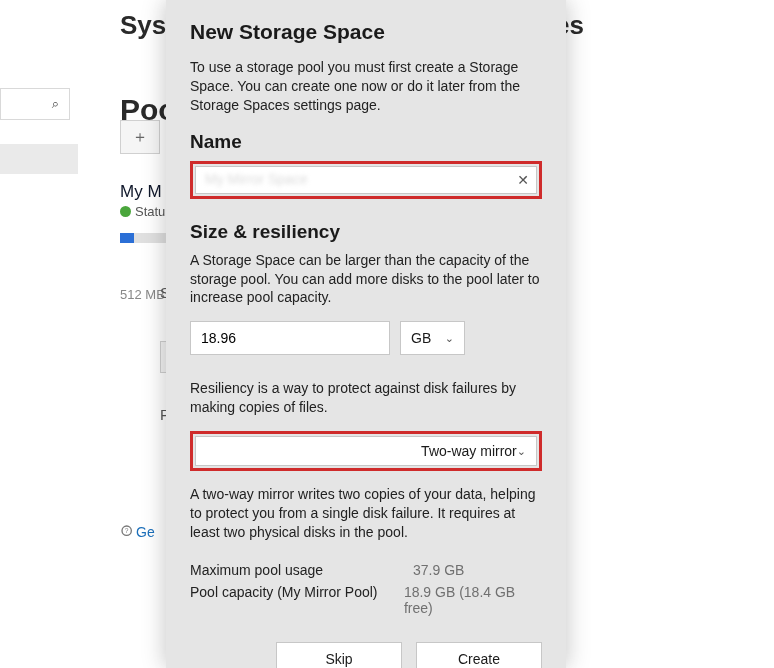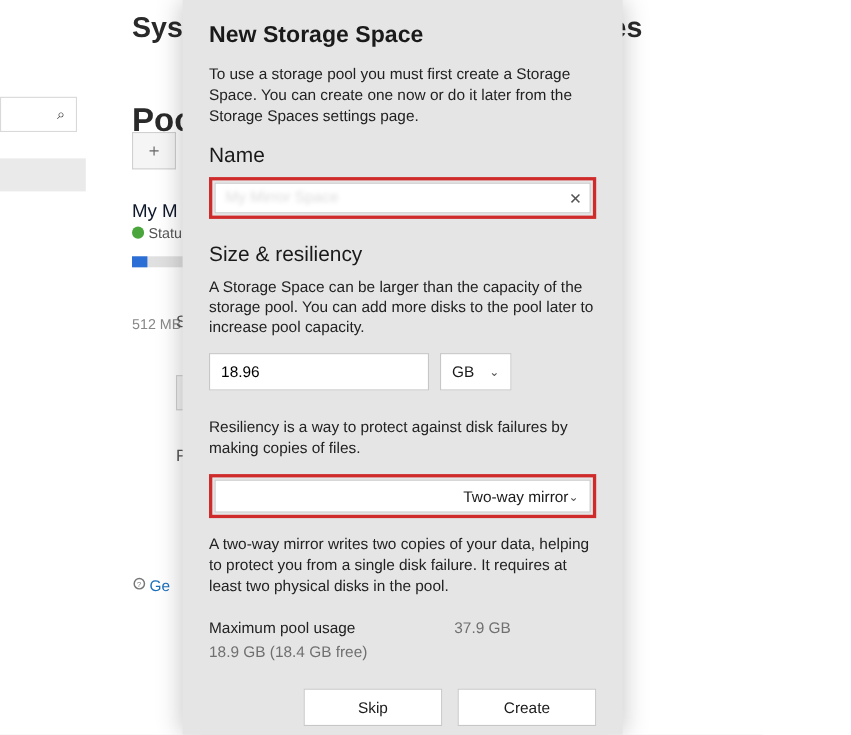--- a/index.html
+++ b/index.html
@@ -131,21 +131,21 @@
     margin-bottom: 14px;
   }
   .dlg-desc {
     font-size: 14px;
     line-height: 1.35;
     color: #222;
     margin-bottom: 16px;
   }
   .section-label {
     font-size: 19px;
-    font-weight: 400;
+    font-weight: 700;
     margin-bottom: 8px;
   }
   .input-outline-red {
     border: 3px solid #cf2b2b;
     padding: 2px;
     margin-bottom: 22px;
   }
   .name-input {
     width: 100%;
     height: 28px;
@@ -302,20 +302,21 @@
       <span class="chev">⌄</span>
     </div>
   </div>
   <div class="sub-desc" style="margin-bottom:20px">A two-way mirror writes two copies of your data, helping to protect you from a single disk failure. It requires at least two physical disks in the pool.</div>
 
   <div class="info-row">
     <div class="info-label">Maximum pool usage</div>
     <div class="info-value">37.9 GB</div>
   </div>
   <div class="info-row">
+    <div class="info-label">Pool capacity (My Mirror Pool)</div>
     <div class="info-value">18.9 GB (18.4 GB free)</div>
   </div>
 
   <div class="button-row">
     <div class="dlg-btn">Skip</div>
     <div class="dlg-btn">Create</div>
   </div>
 </div>
 
 </body></html>

